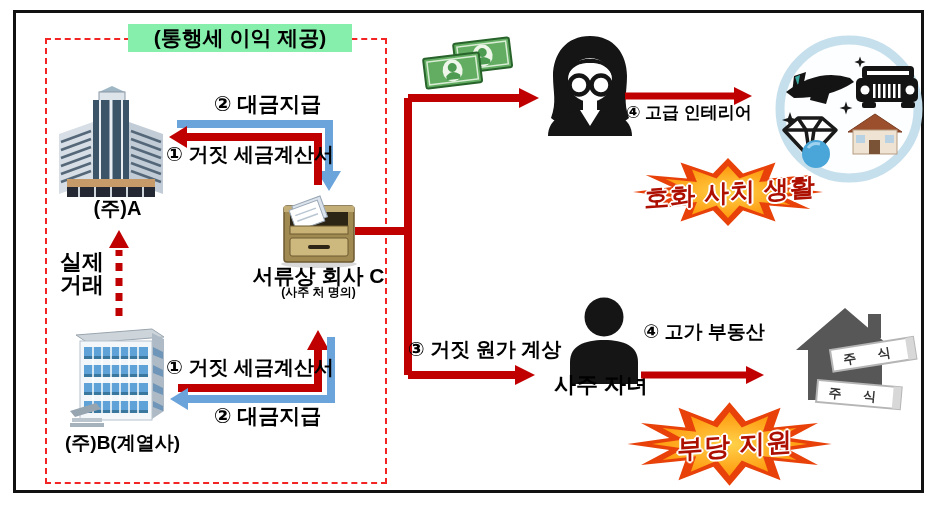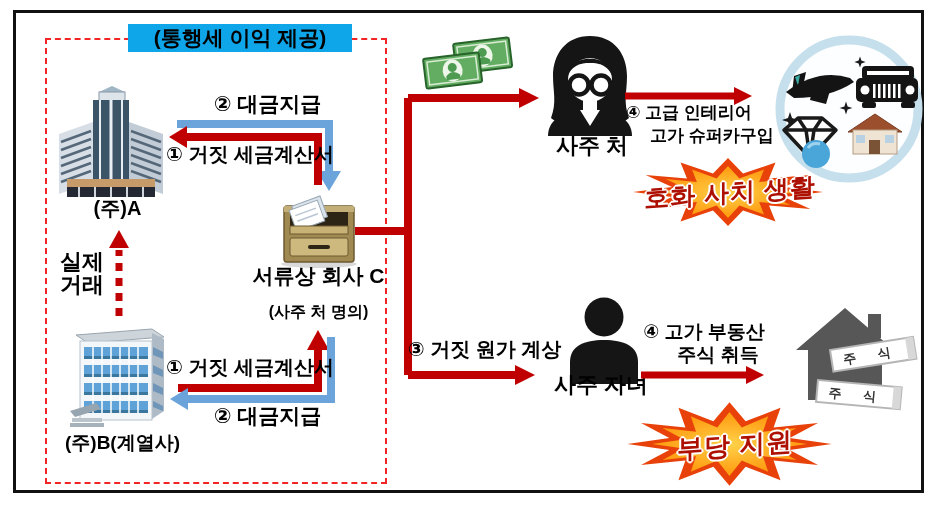--- a/index.html
+++ b/index.html
@@ -3,21 +3,21 @@
 <meta charset="utf-8">
 <style>
   html,body{margin:0;padding:0;background:#fff;}
   #stage{position:relative;width:941px;height:510px;background:#fff;overflow:hidden;
          font-family:"Liberation Sans","DejaVu Sans",sans-serif;}
   .abs{position:absolute;}
   .lbl{position:absolute;font-weight:bold;color:#000;text-align:center;white-space:nowrap;line-height:1.15;}
   #frame{left:13px;top:10px;width:905px;height:477px;border:3px solid #111;}
   #dashedbox{left:45px;top:38px;width:338px;height:442px;border:2px dashed #f22424;}
   #boxtitle{left:128px;top:24px;width:224px;font-size:21px;font-weight:bold;text-align:center;
-            background:#0ea5e9;z-index:3;position:absolute;}
+            background:#86efac;z-index:3;position:absolute;}
   .two-line div{line-height:23px;}
   .burst{position:absolute;font-weight:bold;color:#ad0f00;letter-spacing:1px;z-index:4;
          transform:rotate(-4deg) skewX(-4deg);text-align:center;
          text-shadow:-2px 0 #fff,2px 0 #fff,0 -2px #fff,0 2px #fff,
                      -1px -1px #fff,1px -1px #fff,-1px 1px #fff,1px 1px #fff;}
   svg{position:absolute;overflow:visible;}
 </style>
 </head>
 <body>
 
@@ -142,21 +142,21 @@
       <rect x="20" y="2" width="30" height="22" fill="#dbe4ec" stroke="#9aa7b5"></rect>
       <rect x="16" y="5" width="30" height="22" fill="#fff" stroke="#9aa7b5"></rect>
       <line x1="20" y1="12" x2="42" y2="12" stroke="#b9c6d2" stroke-width="1.5"></line>
       <line x1="20" y1="18" x2="42" y2="18" stroke="#b9c6d2" stroke-width="1.5"></line>
     </g>
     <rect x="14" y="26" width="58" height="8" fill="#c9b276" stroke="#6d5a30"></rect>
     <rect x="14" y="38" width="58" height="18" rx="2" fill="#cdb97e" stroke="#6d5a30"></rect>
     <rect x="32" y="45" width="22" height="4" rx="2" fill="#2c2414"></rect>
   </svg>
   <div class="lbl" style="left:246px;top:264px;width:145px;font-size:21px">서류상 회사 C</div>
-  <div class="lbl" style="left:252px;top:303px;width:133px;font-size:16px">(사주 처 명의)</div>
+  <div class="lbl" style="left:252px;top:286px;width:133px;font-size:12px">(사주 처 명의)</div>
 
   <svg style="left:350px;top:88px" width="205" height="300" viewBox="0 0 205 300">
     <line x1="5" y1="143" x2="62" y2="143" stroke="#c00000" stroke-width="8"></line>
     <line x1="58" y1="10" x2="58" y2="287" stroke="#c00000" stroke-width="8"></line>
     <g>
       <line x1="58" y1="10" x2="172" y2="10" stroke="#c00000" stroke-width="8"></line>
       <polygon points="189,10 169,0 169,20" fill="#c00000"></polygon>
     </g>
     <g>
       <line x1="58" y1="287" x2="168" y2="287" stroke="#c00000" stroke-width="8"></line>
@@ -185,29 +185,27 @@
     <path d="M54 2 C30 2 17 20 17 42 C17 58 21 68 15 84 C23 91 36 92 42 88 L66 88 C72 92 85 91 93 84 C87 68 91 58 91 42 C91 20 78 2 54 2 Z" fill="#151515"></path>
     <circle cx="54" cy="46" r="22" fill="#fff"></circle>
     <path d="M30 45 C30 18 78 18 78 45 C72 31 64 29 54 29 C44 29 36 31 30 45 Z" fill="#151515"></path>
     <rect x="47" y="64" width="14" height="14" fill="#fff"></rect>
     <circle cx="43" cy="51" r="9.5" fill="#fff" stroke="#151515" stroke-width="4.5"></circle>
     <circle cx="65" cy="51" r="9.5" fill="#fff" stroke="#151515" stroke-width="4.5"></circle>
     <line x1="51" y1="48.5" x2="57" y2="48.5" stroke="#151515" stroke-width="3.5"></line>
     <path d="M12 102 C12 84 30 76 54 76 C78 76 96 84 96 102 Z" fill="#151515"></path>
     <polygon points="44,76 64,76 54,92" fill="#fff"></polygon>
   </svg>
-  <div class="lbl" style="left:538px;top:133px;width:108px;font-size:22px">사주 처</div>
 
   <svg style="left:622px;top:86px" width="132" height="20" viewBox="0 0 132 20">
     <line x1="3" y1="10" x2="114" y2="10" stroke="#c00000" stroke-width="7"></line>
     <polygon points="130,10 112,1 112,19" fill="#c00000"></polygon>
   </svg>
   <div class="lbl two-line" style="left:626px;top:101px;width:150px;font-size:17px;text-align:left">
     <div>④ 고급 인테리어</div>
-    <div style="padding-left:24px">고가 슈퍼카구입</div>
   </div>
 
   <svg style="left:770px;top:34px" width="158" height="150" viewBox="0 0 158 150">
     <circle cx="79" cy="75" r="69" fill="#fdfeff" stroke="#c6dfec" stroke-width="9"></circle>
     <g fill="#141414">
       <polygon points="24,42 36,38 32,58 22,60"></polygon>
       <polygon points="25,43 30,41 28,52" fill="#3aa7a0"></polygon>
       <path d="M16 58 Q48 34 80 44 L84 48 Q60 64 24 64 Z"></path>
       <polygon points="42,56 62,50 56,70 40,66"></polygon>
     </g>
@@ -264,21 +262,20 @@
   <div class="lbl" style="left:402px;top:338px;width:165px;font-size:20px">③ 거짓 원가 계상</div>
 
   <svg style="left:558px;top:296px" width="92" height="88" viewBox="0 0 92 88">
     <circle cx="46" cy="21" r="19.5" fill="#151515"></circle>
     <path d="M12 88 L12 66 C12 50 26 44 46 44 C66 44 80 50 80 66 L80 88 Z" fill="#151515"></path>
   </svg>
   <div class="lbl" style="left:536px;top:372px;width:130px;font-size:22px">사주 자녀</div>
 
   <div class="lbl two-line" style="left:634px;top:320px;width:140px;font-size:19px;text-align:center">
     <div>④ 고가 부동산</div>
-    <div style="padding-left:28px">주식 취득</div>
   </div>
 
   <svg style="left:636px;top:366px" width="132" height="20" viewBox="0 0 132 20">
     <line x1="5" y1="9" x2="112" y2="9" stroke="#c00000" stroke-width="7"></line>
     <polygon points="128,9 110,0 110,18" fill="#c00000"></polygon>
   </svg>
 
   <svg style="left:780px;top:300px" width="150" height="105" viewBox="0 0 150 105">
     <rect x="88" y="14" width="13" height="24" fill="#575757"></rect>
     <path d="M28 100 L28 50 L16 50 L65 8 L114 50 L102 50 L102 100 Z" fill="#575757"></path>

